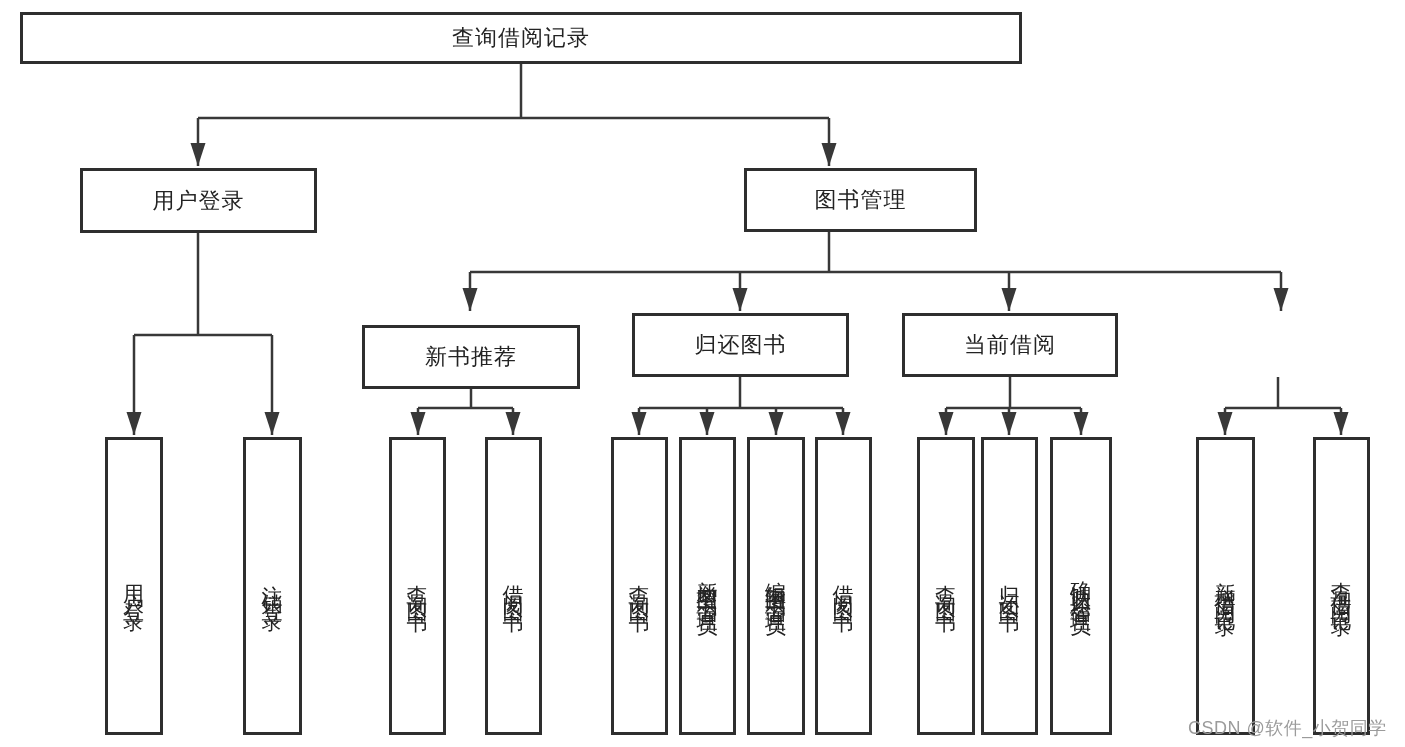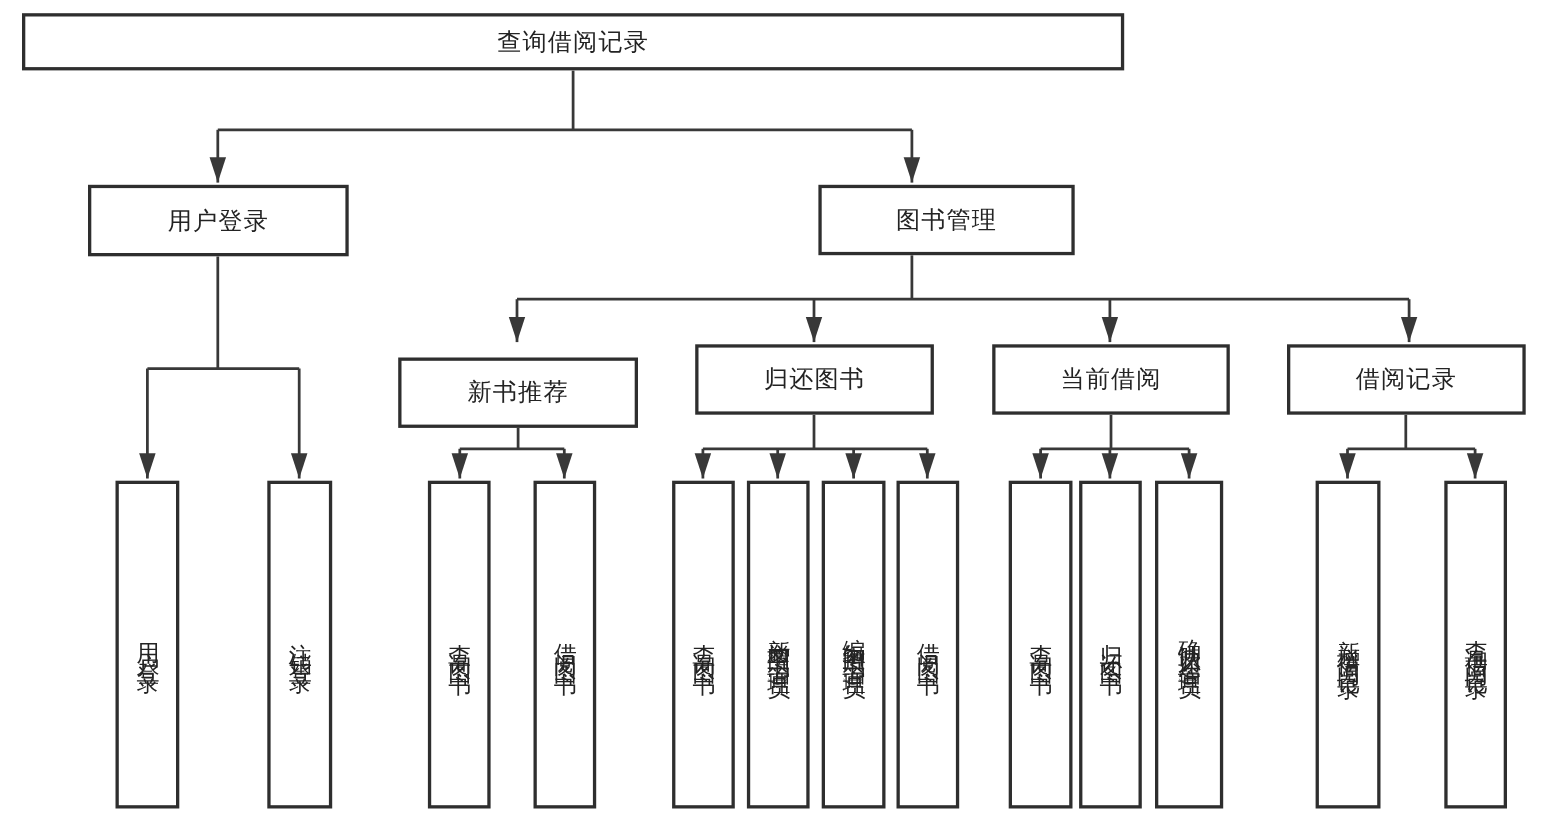--- a/index.html
+++ b/index.html
@@ -93,21 +93,20 @@
   </svg>
 
   <div class="node h-node" style="left:20px;top:12px;width:1002px;height:52px;">查询借阅记录</div>
 
   <div class="node h-node" style="left:80px;top:168px;width:237px;height:65px;">用户登录</div>
   <div class="node h-node" style="left:744px;top:168px;width:233px;height:64px;">图书管理</div>
 
   <div class="node h-node" style="left:362px;top:313px;width:218px;height:64px;margin-top:12px;">新书推荐</div>
   <div class="node h-node" style="left:632px;top:313px;width:217px;height:64px;">归还图书</div>
   <div class="node h-node" style="left:902px;top:313px;width:216px;height:64px;">当前借阅</div>
-  <div class="node h-node" style="left:1170px;top:313px;width:217px;height:64px;">借阅记录</div>
 
   <div class="node v-node" style="left:105px;top:437px;width:58px;height:298px;">
     <span>用户登录</span>
     </div>
   <div class="node v-node" style="left:243px;top:437px;width:59px;height:298px;">
     <span>注销登录</span>
     </div>
 
   <div class="node v-node" style="left:389px;top:437px;width:57px;height:298px;">
     <span>查询图书</span>
@@ -139,14 +138,15 @@
     <span style="letter-spacing:5px;">确认归还（管理员）</span>
     </div>
 
   <div class="node v-node" style="left:1196px;top:437px;width:59px;height:298px;">
     <span style="letter-spacing:7px;">新增借阅记录</span>
     </div>
   <div class="node v-node" style="left:1313px;top:437px;width:57px;height:298px;">
     <span style="letter-spacing:7px;">查询借阅记录</span>
     </div>
 
+  <div class="watermark" style="left:1188px;top:716px;">CSDN @软件_小贺同学</div>
 
 </div>
 
 </body></html>

